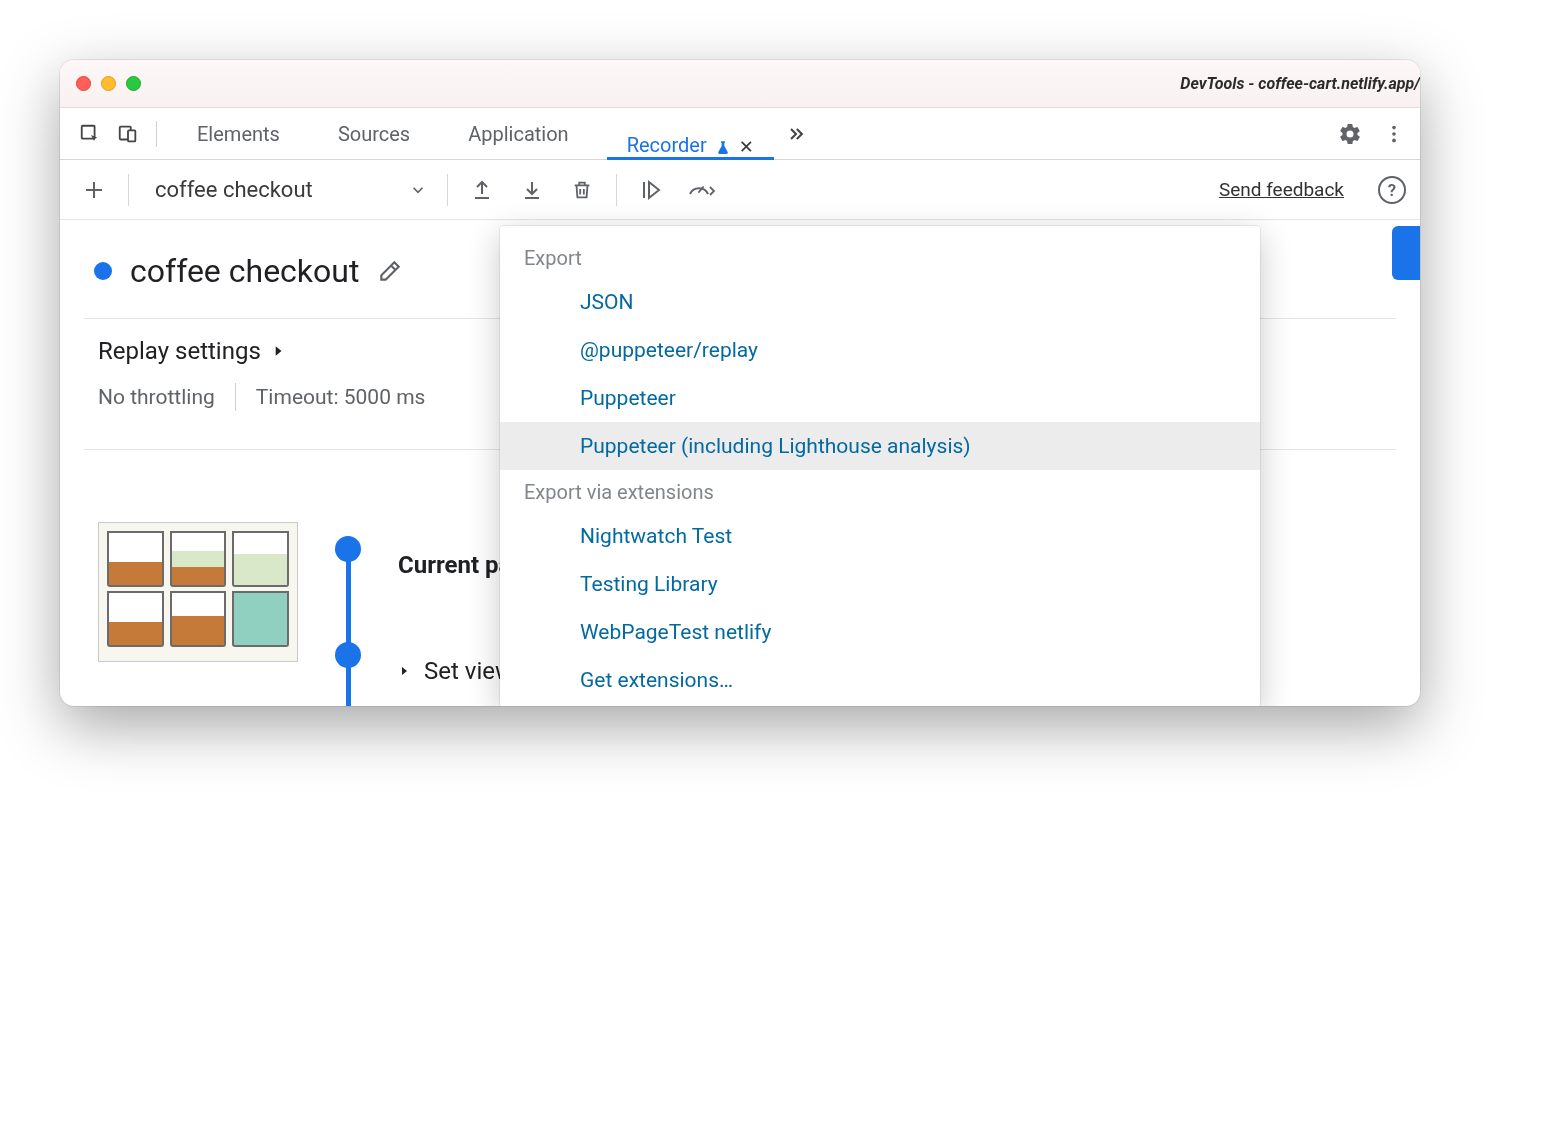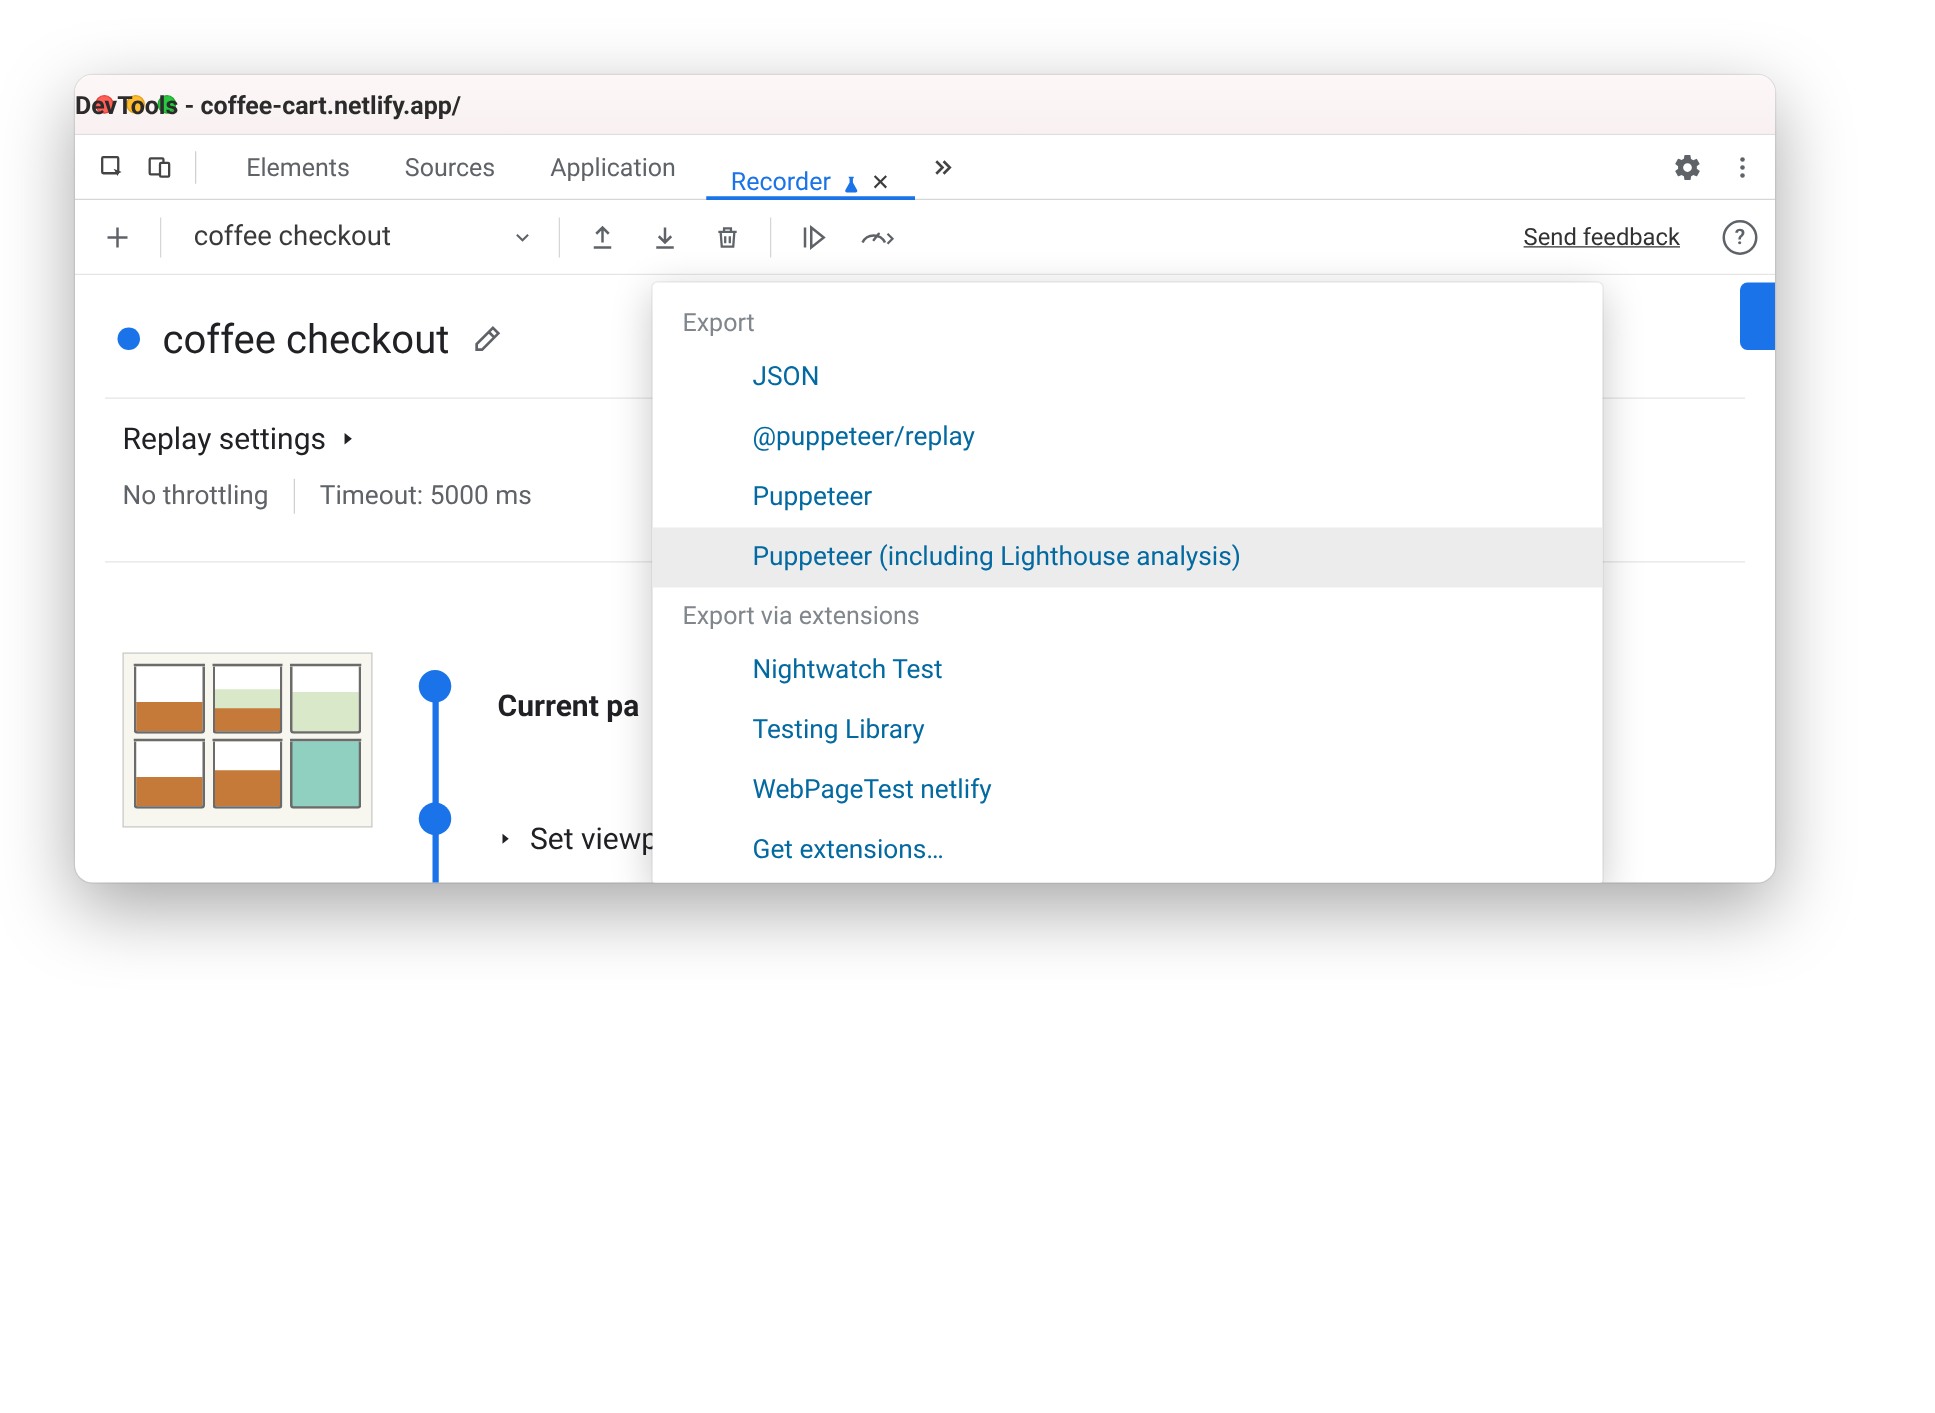--- a/index.html
+++ b/index.html
@@ -28,43 +28,44 @@
     position: relative;
   }
   .traffic-lights { display: flex; gap: 10px; }
   .traffic-light { width: 15px; height: 15px; border-radius: 50%; }
   .tl-red { background: #ff5f57; border: 0.5px solid #e24138; }
   .tl-yellow { background: #febc2e; border: 0.5px solid #e0a012; }
   .tl-green { background: #28c840; border: 0.5px solid #1ea82d; }
   .window-title {
     position: absolute;
     left: 0; right: 0;
-    text-align: left;
-    font-size: 20px;
+    text-align: right;
+    font-size: 16px;
     font-weight: 700;
     color: #2b2b2b;
     pointer-events: none;
+    font-style: italic;
   }
   .tabbar {
     height: 52px;
     display: flex;
     align-items: center;
     border-bottom: 1px solid #d6d6d6;
     padding: 0 10px 0 14px;
     gap: 6px;
   }
   .tabbar .icon-btn {
     width: 32px; height: 32px;
     display: flex; align-items: center; justify-content: center;
     color: #444;
   }
   .tabbar .sep {
     width: 1px; height: 26px; background: #d0d0d0; margin: 0 6px;
   }
-  .tabs { display: flex; gap: 4px; align-items: stretch; height: 100%; margin-left: 8px; }
+  .tabs { display: flex; gap: 18px; align-items: stretch; height: 100%; margin-left: 8px; }
   .tab {
     padding: 0 20px;
     display: flex; align-items: center;
     color: #5f6368;
     font-size: 20px;
     gap: 8px;
     cursor: pointer;
   }
   .tab.active { color: #1a73e8; border-bottom: 3px solid #1a73e8; margin-bottom: -1px; align-items: flex-end; }
   .tab .close-x { font-size: 18px; color: #3c3c3c; }
@@ -121,21 +122,21 @@
   .mug::before{content:"";position:absolute;top:-2px;left:-2px;right:-2px;height:2px;background:#6b6b6b;}
   .timeline { margin-left:240px; position:relative; padding-left:60px; }
   .timeline-line { position:absolute; left:8px; top:10px; bottom:-30px; width:5px; background:#1a73e8; }
   .timeline-node { position:absolute; left:-3px; width:26px; height:26px; background:#1a73e8; border-radius:50%; }
   .step { display:flex; align-items:center; gap:14px; font-size:24px; color:#202124; height:70px; }
   .step.bold { font-weight:700; }
 
   .popup {
     position:absolute;
     top: 6px;
-    left: 462px;
+    left: 440px;
     width: 760px;
     background:#fff;
     border-radius:4px;
     box-shadow: 0 8px 32px rgba(0,0,0,0.22), 0 0 0 1px rgba(0,0,0,0.06);
     z-index: 50;
     padding: 10px 0 4px 0;
   }
   .popup-header { color:#80868b; font-size:20px; padding: 10px 24px 8px 24px; }
   .popup-item {
     font-size:21px; color:#0369a1;

